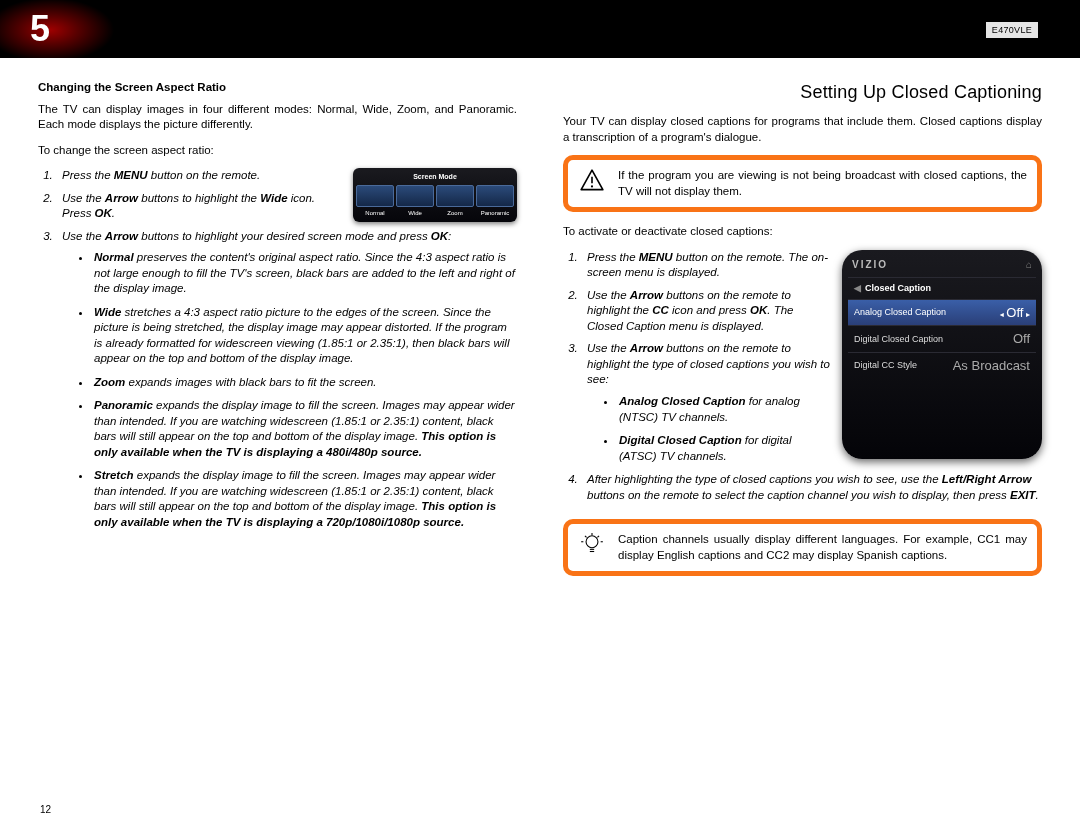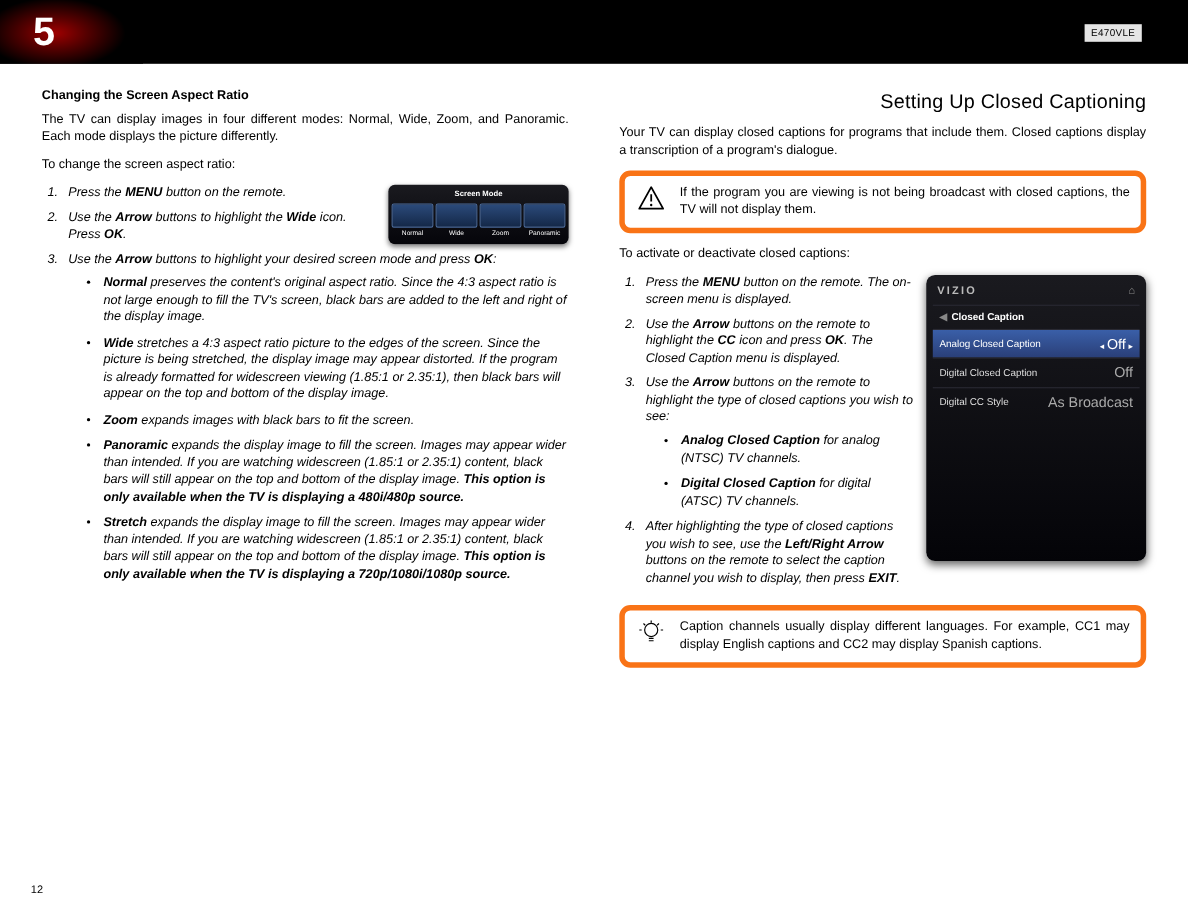--- a/index.html
+++ b/index.html
@@ -89,24 +89,24 @@
   }
   .sm-title { font-size: 7px; margin-bottom: 3px; font-weight: bold; }
   .sm-row { display: flex; justify-content: space-around; gap: 2px; }
   .sm-opt { flex: 1; }
   .sm-thumb { height: 22px; background: linear-gradient(#2b4a7a,#142848); border: 1px solid #4a6a9a; border-radius: 2px; margin-bottom: 2px; }
 
   
   .ccmenu {
     float: right;
     width: 200px;
-    height: 260px;
+    height: 209px;
     margin-left: 12px;
     background: linear-gradient(#1a1a1f, #040408);
-    border-radius: 8px;
+    border-radius: 20px;
     box-shadow: 0 3px 8px rgba(0,0,0,0.6);
     color: #ddd;
     font-size: 9px;
     padding: 6px;
   }
   .ccmenu-brand { display: flex; justify-content: space-between; align-items: center; padding: 2px 4px 6px 4px; color: #bbb; letter-spacing: 2px; font-size: 10px; font-weight: bold; }
   .ccmenu-home { font-size: 10px; color: #888; letter-spacing: 0; }
   .ccmenu-row { display: flex; justify-content: space-between; align-items: center; padding: 4px 6px; border-top: 1px solid #2a2a33; }
   .ccmenu-row.title { color: #fff; font-weight: bold; }
   .ccmenu-row.title .tri { color: #888; margin-right: 4px; }
@@ -125,21 +125,21 @@
     gap: 12px;
     align-items: flex-start;
     text-align: justify;
   }
   .callout .icon { flex: 0 0 28px; display: flex; align-items: center; justify-content: center; }
   .callout .txt { flex: 1; }
   .warn-icon svg, .bulb-icon svg { width: 26px; height: 26px; }
 
   .pagenum {
     position: absolute;
-    left: 28px;
+    left: 40px;
     bottom: 18px;
     font-size: 10px;
   }
   .clear { clear: both; }
 </style>
 </head>
 <body>
 
 <div class="header">
   <div class="header-swirl"></div>

